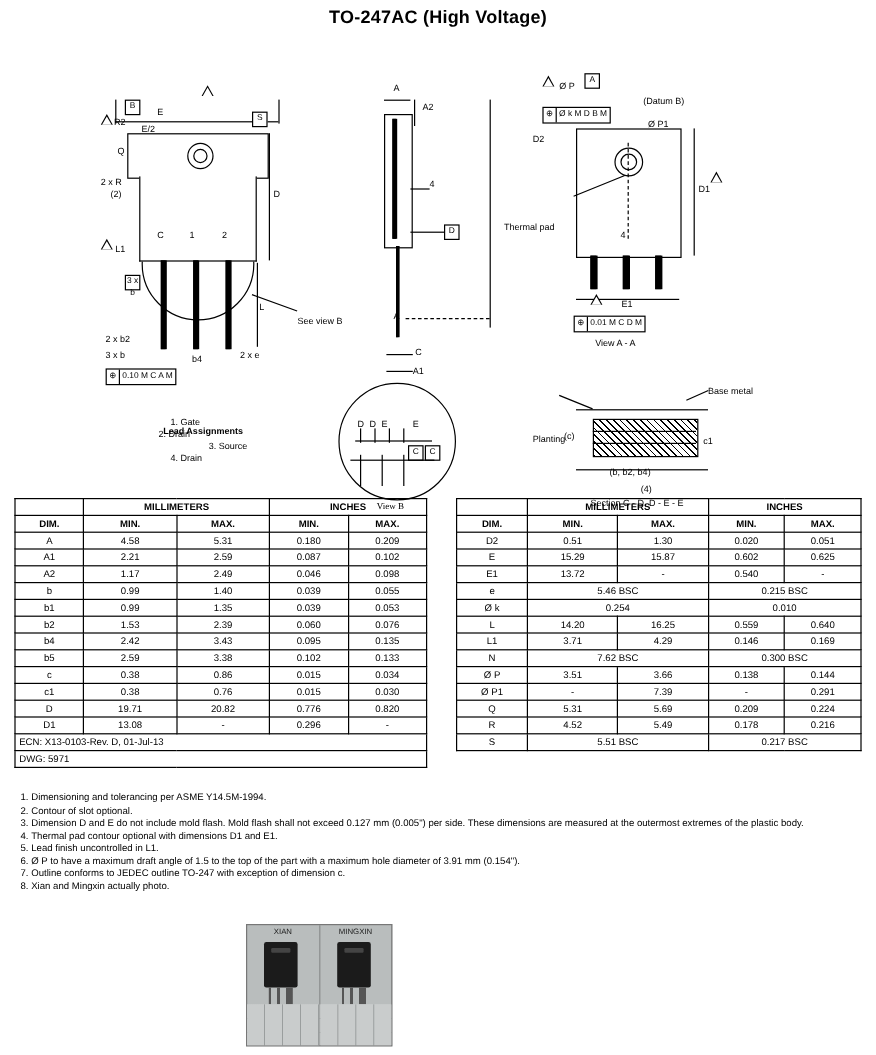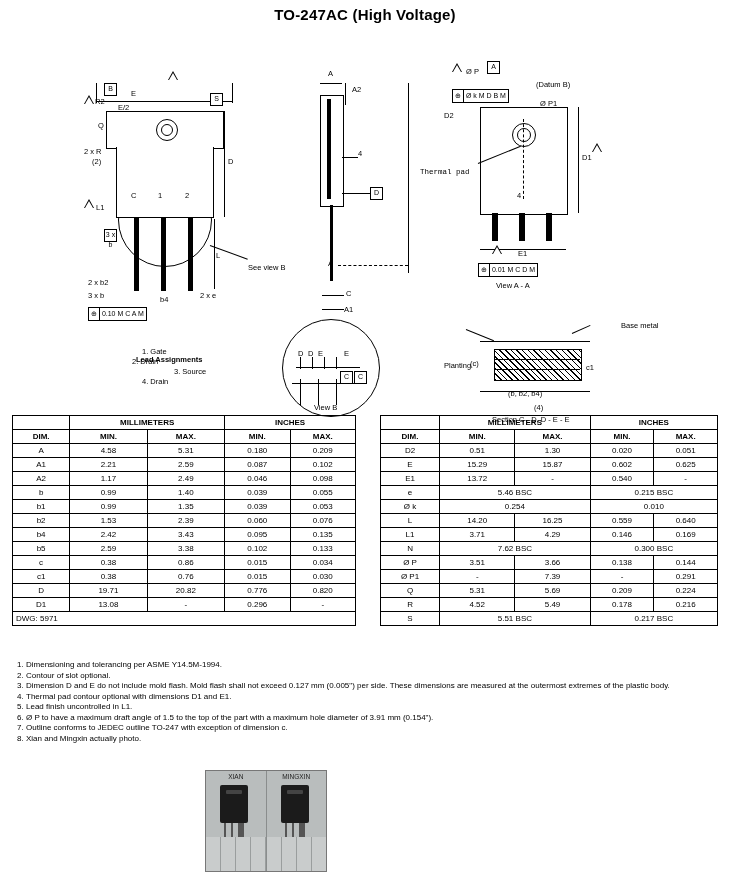--- a/index.html
+++ b/index.html
@@ -216,21 +216,21 @@
   <div class="circle" style="left:517px;top:105px;width:12px;height:12px;"></div>
   <div class="dash-v" style="left:523px;top:96px;height:80px;"></div>
 
   <div class="line vline" style="left:578px;top:84px;height:106px;"></div>
   <div class="lbl" style="left:582px;top:130px;">D1</div>
   <div class="tri" style="left:592px;top:120px;">
       <div class="tri-in"></div>
     </div>
 
   <div class="lbl" style="left:517px;top:168px;">4</div>
-  <div class="lbl" style="left:420px;top:145px;font-family:Liberation Mono, monospace;">Thermal pad</div>
+  <div class="lbl" style="left:420px;top:162px;">Thermal pad</div>
   <div class="line hline" style="left:478px;top:140px;width:46px;transform:rotate(-22deg);transform-origin:left;"></div>
 
   <div class="line vline" style="left:492px;top:190px;height:28px;border-left:5px solid #000;"></div>
   <div class="line vline" style="left:519px;top:190px;height:28px;border-left:5px solid #000;"></div>
   <div class="line vline" style="left:546px;top:190px;height:28px;border-left:5px solid #000;"></div>
 
   <div class="line hline" style="left:480px;top:226px;width:86px;"></div>
   <div class="lbl" style="left:518px;top:226px;">E1</div>
   <div class="tri" style="left:492px;top:222px;">
       <div class="tri-in"></div>
@@ -251,24 +251,24 @@
   <div class="sqbox" style="left:354px;top:348px;">C</div>
   <div class="line hline" style="left:296px;top:344px;width:64px;"></div>
   <div class="line vline" style="left:300px;top:334px;height:12px;"></div>
   <div class="line vline" style="left:312px;top:334px;height:12px;"></div>
   <div class="line vline" style="left:324px;top:334px;height:12px;"></div>
   <div class="line vline" style="left:336px;top:334px;height:12px;"></div>
   <div class="line vline" style="left:300px;top:356px;height:26px;"></div>
   <div class="line vline" style="left:318px;top:356px;height:26px;"></div>
   <div class="line vline" style="left:336px;top:356px;height:26px;"></div>
   <div class="line hline" style="left:292px;top:360px;width:70px;"></div>
-  <div class="lbl" style="left:314px;top:380px;">View B</div>
+  <div class="lbl" style="left:314px;top:394px;font-family:Liberation Serif, serif;">View B</div>
 
   <div class="lbl" style="left:444px;top:298px;margin-top:40px;">Planting</div>
-  <div class="lbl" style="left:621px;top:298px;text-align:right;">Base metal</div>
+  <div class="lbl" style="left:590px;top:298px;text-align:right;">Base metal</div>
   <div class="lbl" style="left:508px;top:298px;margin-top:40px;">(b1, b3, b5)</div>
 
   <div class="secfill" style="left:494px;top:326px;width:86px;height:30px;"></div>
   <div class="line hline" style="left:494px;top:336px;width:86px;"></div>
   <div class="line hline" style="left:494px;top:346px;width:86px;"></div>
   <div class="line hline" style="left:480px;top:318px;width:110px;"></div>
   <div class="line hline" style="left:480px;top:368px;width:110px;"></div>
 
   <div class="lbl" style="left:470px;top:336px;">(c)</div>
   <div class="lbl" style="left:586px;top:340px;">c1</div>
@@ -369,20 +369,23 @@
         <td>20.82</td>
         <td>0.776</td>
         <td>0.820</td>
       </tr>
   <tr>
         <td>D1</td>
         <td>13.08</td>
         <td>-</td>
         <td>0.296</td>
         <td>-</td>
+      </tr>
+  <tr>
+        <td class="ecn" colspan="5">ECN: X13-0103-Rev. D, 01-Jul-13</td>
       </tr>
   <tr>
         <td class="ecn" colspan="5">DWG: 5971</td>
       </tr>
 </tbody>
   </table>
 
 <table class="dims" style="left:380px;top:415px;width:338px;">
   <tbody>
       <tr>

